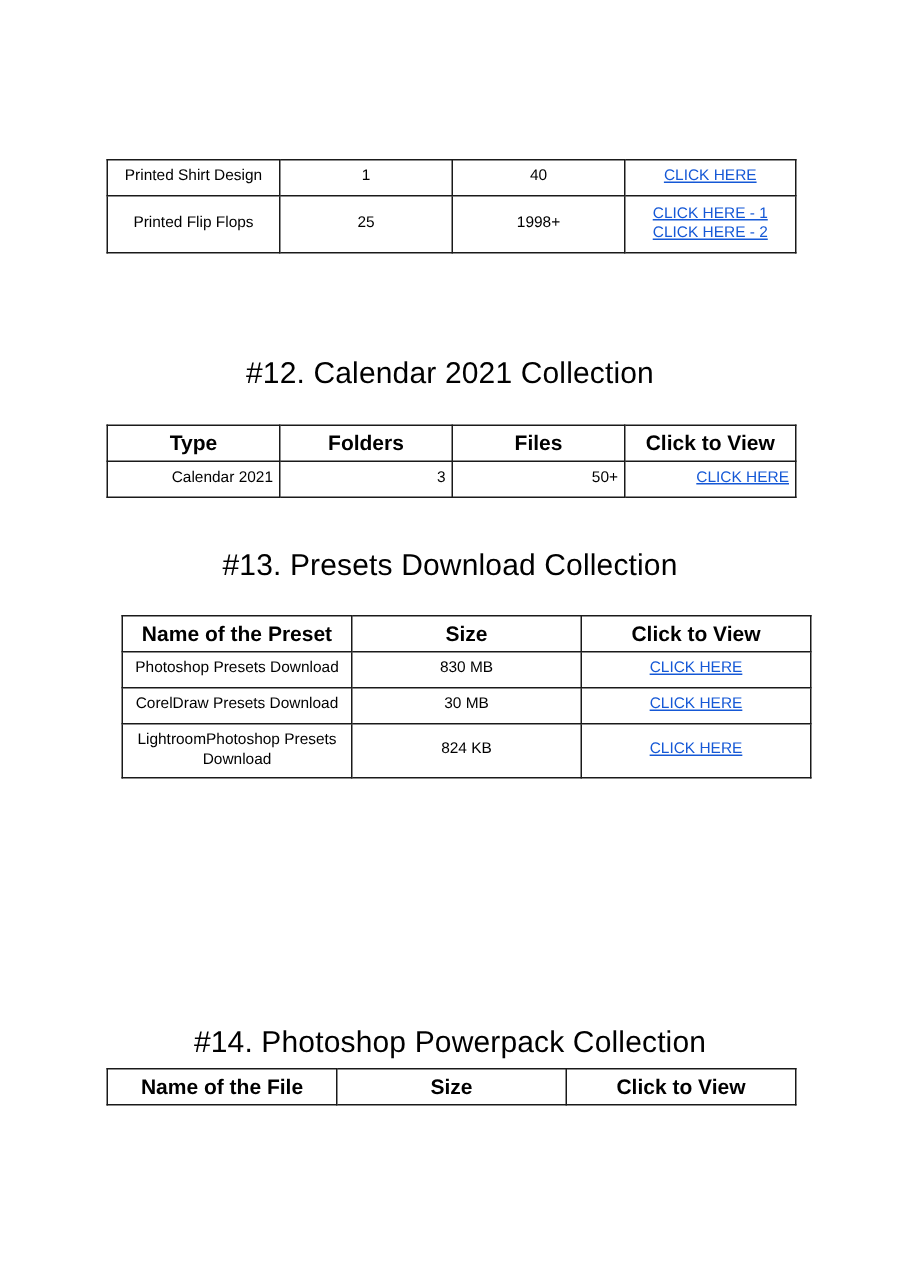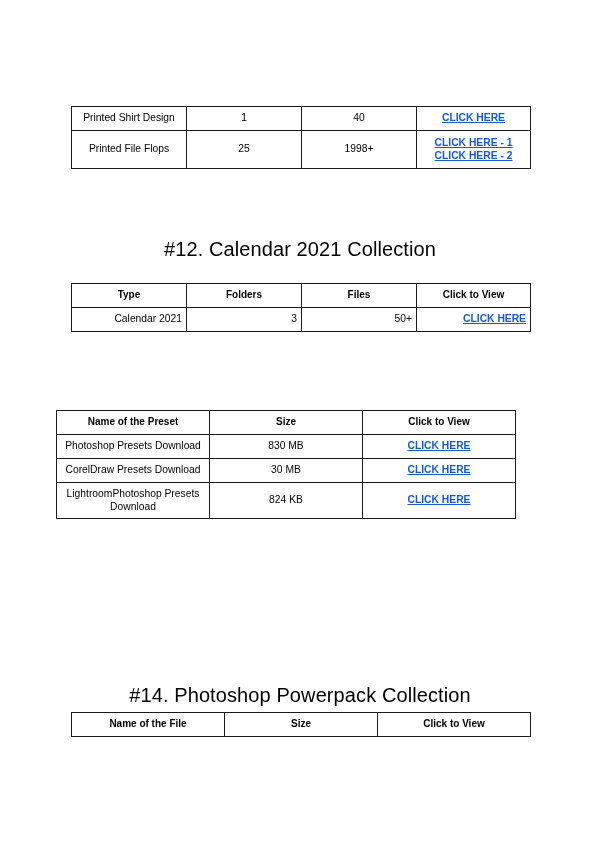--- a/index.html
+++ b/index.html
@@ -50,30 +50,29 @@
     padding: 3px 4px;
     font-size: 10.3px;
     line-height: 12.4px;
     font-weight: 400;
     text-align: center;
     vertical-align: middle;
     color: #000000;
   }
   table.doc-table th {
     font-weight: 700;
-    font-size: 10px;
+    font-size: 14px;
   }
   .cell-link {
     color: #1558d6;
     text-decoration: underline;
     font-size: 10.3px;
     line-height: 12.4px;
     display: block;
     cursor: pointer;
-    font-weight: bold;
   }
   .cell-link + .cell-link {
     margin-top: 0px;
   }
 
   
   #table-printed-tail { left: 71px; top: 106px; width: 459px; padding-left: 14px; }
   #table-printed-tail col.c1 { width: 115px; }
   #table-printed-tail col.c2 { width: 115px; }
   #table-printed-tail col.c3 { width: 115px; }
@@ -85,21 +84,21 @@
   
   #table-calendar { left: 71px; top: 283px; width: 459px; }
   #table-calendar col.c1 { width: 115px; }
   #table-calendar col.c2 { width: 115px; }
   #table-calendar col.c3 { width: 115px; }
   #table-calendar col.c4 { width: 114px; }
   #table-calendar th { height: 17px; }
   #table-calendar td { height: 17px; text-align: right; }
 
   
-  #table-presets { left: 56px; top: 410px; width: 459px; }
+  #table-presets { left: 81px; top: 410px; width: 459px; }
   #table-presets col.c1 { width: 153px; }
   #table-presets col.c2 { width: 153px; }
   #table-presets col.c3 { width: 153px; }
   #table-presets th { height: 17px; }
   #table-presets td { height: 17px; }
   #table-presets tr.tall td { height: 29px; }
 
   
   #table-powerpack { left: 71px; top: 712px; width: 459px; }
   #table-powerpack col.c1 { width: 153px; }
@@ -122,21 +121,21 @@
     <tbody>
       <tr class="r1">
         <td>Printed Shirt Design</td>
         <td>1</td>
         <td>40</td>
         <td>
           <span class="cell-link">CLICK HERE</span>
         </td>
       </tr>
       <tr class="r2">
-        <td>Printed File Flops</td>
+        <td>Printed Flip Flops</td>
         <td>25</td>
         <td>1998+</td>
         <td>
           <span class="cell-link">CLICK HERE - 1</span>
           <span class="cell-link">CLICK HERE - 2</span>
         </td>
       </tr>
     </tbody>
   </table>
 
@@ -162,20 +161,21 @@
         <td>Calendar 2021</td>
         <td>3</td>
         <td>50+</td>
         <td>
           <span class="cell-link">CLICK HERE</span>
         </td>
       </tr>
     </tbody>
   </table>
 
+  <div class="section-heading" style="top:366px;">#13. Presets Download Collection</div>
 
   <table class="doc-table" id="table-presets">
     <colgroup>
         <col class="c1">
         <col class="c2">
         <col class="c3">
       </colgroup>
     <thead>
       <tr>
         <th>Name of the Preset</th>

